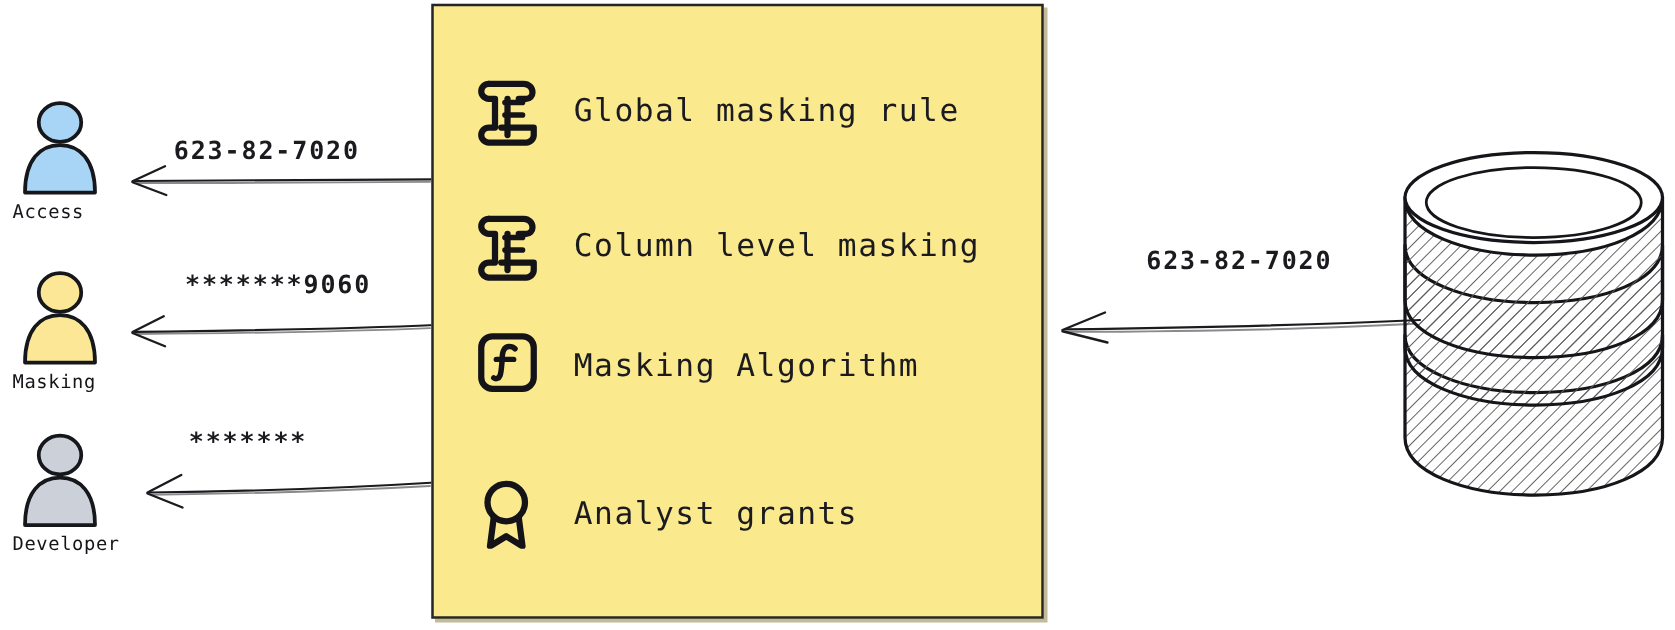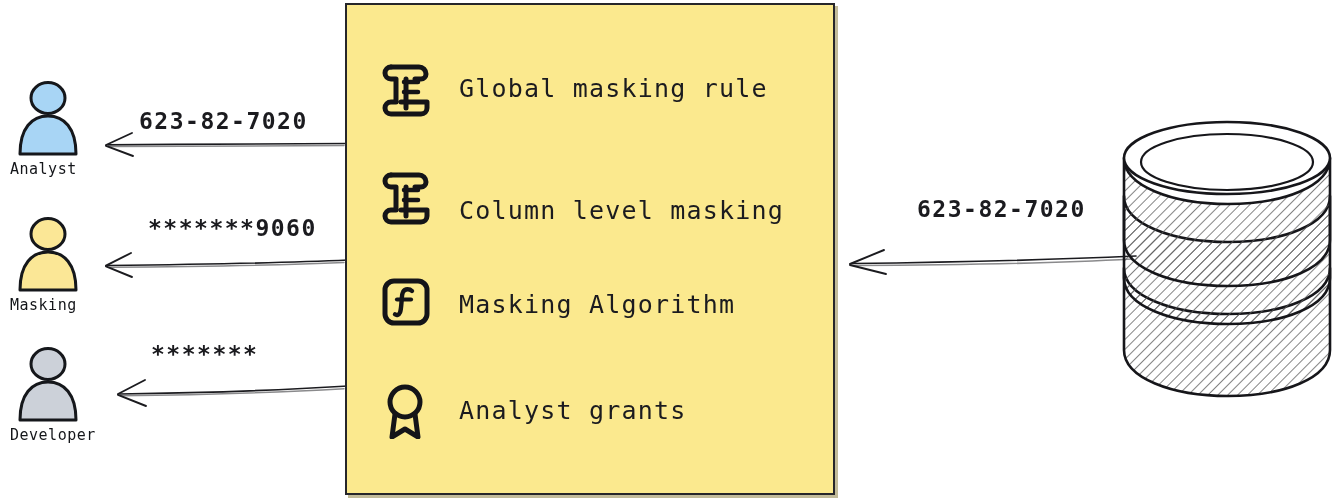--- a/index.html
+++ b/index.html
@@ -56,21 +56,21 @@
     font-size: 25px;
     color: #1b1b1f;
     letter-spacing: 1.2px;
     white-space: nowrap;
     font-family: "DejaVu Sans Mono", "Liberation Mono", monospace;
   }
 
   
   .arrow-label {
     position: absolute;
-    font-size: 23px;
+    font-size: 20px;
     font-weight: 700;
     color: #1b1b1f;
     letter-spacing: 1.5px;
     white-space: nowrap;
     font-family: "DejaVu Sans Mono", "Liberation Mono", monospace;
   }
 
   .arrow-svg { position: absolute; overflow: visible; }
   .db-svg { position: absolute; }
 </style>
@@ -79,21 +79,21 @@
 
 <div id="canvas">
 
   <div class="actor" style="left:6px; top:78px;">
     <div class="actor-icon">
       <svg width="76" height="80" viewBox="0 0 76 80">
         <ellipse cx="38" cy="20" rx="17" ry="15.5" fill="#a8d5f5" stroke="#15171b" stroke-width="3" stroke-linejoin="round"></ellipse>
         <path d="M10 76 C10 50 22 38 38 38 C54 38 66 50 66 76 Z" fill="#a8d5f5" stroke="#15171b" stroke-width="3" stroke-linejoin="round"></path>
       </svg>
     </div>
-    <div class="actor-label">Analyst</div>
+    <div class="actor-label">Access</div>
   </div>
 
   <div class="arrow-label" style="left:139px; top:108px;">623-82-7020</div>
   <svg class="arrow-svg" style="left:100px; top:128px;" width="252" height="30" viewBox="0 0 252 30">
     <path d="M248 15.5 C180 16.6 90 16.0 8 16.8" fill="none" stroke="#1b1b1f" stroke-width="1.7" stroke-linecap="round"></path>
     <path d="M244 17.5 C176 18.3 88 18.4 9 18.4" fill="none" stroke="#8a8a8c" stroke-width="1.5" stroke-linecap="round"></path>
     <path d="M32 5 L6 17" fill="none" stroke="#1b1b1f" stroke-width="1.9" stroke-linecap="round"></path>
     <path d="M33 28 L6 17.8" fill="none" stroke="#1b1b1f" stroke-width="1.9" stroke-linecap="round"></path>
   </svg>
 
@@ -142,34 +142,34 @@
           <path d="M12 8 a6 6 0 0 0 -6 6 a6 6 0 0 0 6 6 h5 v23 h-5 a6 6 0 0 0 0 12 h30 a6 6 0 0 0 6 -6 v-6 h-26" fill="none" stroke="#141418" stroke-width="5" stroke-linecap="round" stroke-linejoin="round"></path>
           <path d="M27 20 v29" fill="none" stroke="#141418" stroke-width="5" stroke-linecap="round"></path>
           <path d="M27 20 h14 v0" fill="none" stroke="#141418" stroke-width="0"></path>
           <line x1="25" y1="23" x2="39" y2="23" stroke="#141418" stroke-width="4.5" stroke-linecap="round"></line>
           <line x1="25" y1="33" x2="39" y2="33" stroke="#141418" stroke-width="4.5" stroke-linecap="round"></line>
         </svg>
       </div>
       <div class="row-label">Global masking rule</div>
     </div>
 
-    <div class="panel-row" style="top:162px;align-items:flex-end;">
+    <div class="panel-row" style="top:162px;">
       <div class="row-icon">
         <svg width="54" height="58" viewBox="0 0 54 58">
           <path d="M12 8 h28 a7 7 0 0 1 7 7 v0 a5 5 0 0 1 -5 5 h-6" fill="none" stroke="#141418" stroke-width="5" stroke-linecap="round" stroke-linejoin="round"></path>
           <path d="M12 8 a6 6 0 0 0 -6 6 a6 6 0 0 0 6 6 h5 v23 h-5 a6 6 0 0 0 0 12 h30 a6 6 0 0 0 6 -6 v-6 h-26" fill="none" stroke="#141418" stroke-width="5" stroke-linecap="round" stroke-linejoin="round"></path>
           <path d="M27 20 v29" fill="none" stroke="#141418" stroke-width="5" stroke-linecap="round"></path>
           <line x1="25" y1="23" x2="39" y2="23" stroke="#141418" stroke-width="4.5" stroke-linecap="round"></line>
           <line x1="25" y1="33" x2="39" y2="33" stroke="#141418" stroke-width="4.5" stroke-linecap="round"></line>
         </svg>
       </div>
       <div class="row-label">Column level masking</div>
     </div>
 
-    <div class="panel-row" style="top:270px;">
+    <div class="panel-row" style="top:258px;">
       <div class="row-icon">
         <svg width="54" height="58" viewBox="0 0 54 58">
           <rect x="6" y="6" width="42" height="42" rx="9" ry="9" fill="none" stroke="#141418" stroke-width="5"></rect>
           <path d="M33 16 c-2 -2 -7 -3 -9 1 c-1.4 2.6 -1.2 6 -1.4 9 c-0.4 5 -0.6 9 -1.6 11.5 c-1 2.5 -3.4 3 -5 1.8" fill="none" stroke="#141418" stroke-width="4.4" stroke-linecap="round"></path>
           <line x1="18" y1="24.5" x2="32" y2="24.5" stroke="#141418" stroke-width="4.2" stroke-linecap="round"></line>
         </svg>
       </div>
       <div class="row-label">Masking Algorithm</div>
     </div>
 

